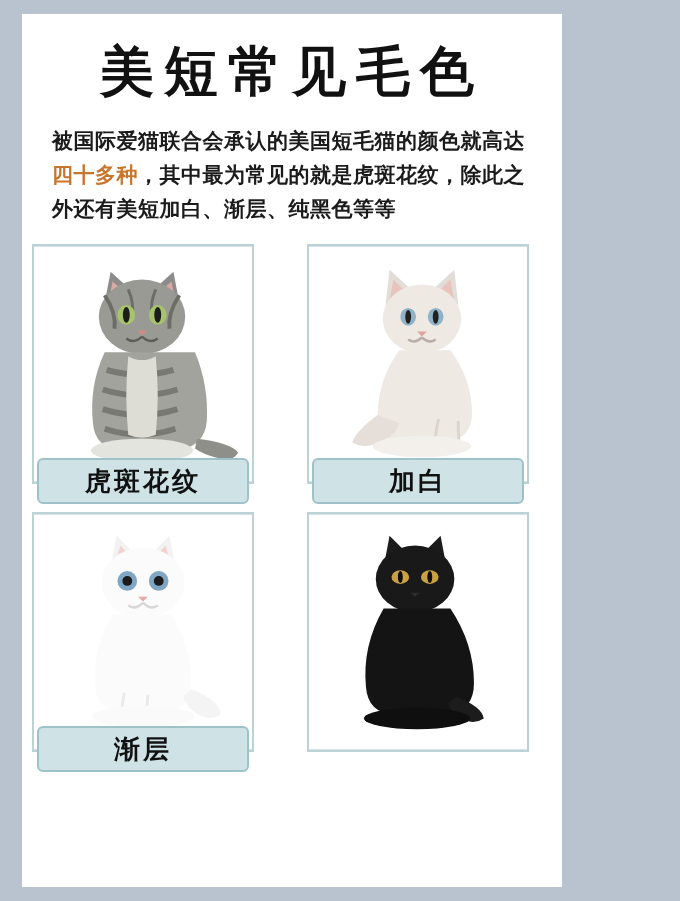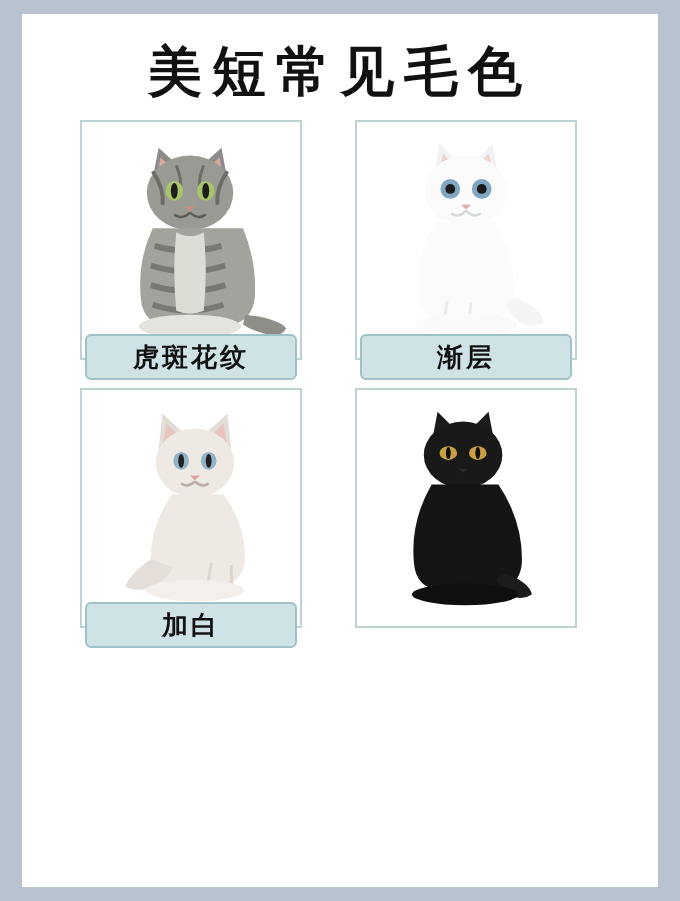--- a/index.html
+++ b/index.html
@@ -10,21 +10,21 @@
     width: 680px;
     height: 901px;
     background: #b9c2cf;
     font-family: "Liberation Sans", sans-serif;
     overflow: hidden;
   }
   .poster {
     position: absolute;
     left: 22px;
     top: 14px;
-    width: 636px;
+    width: 540px;
     height: 873px;
     background: #ffffff;
     box-sizing: border-box;
   }
   .title {
     margin: 0;
     padding-top: 28px;
     text-align: center;
     font-size: 54px;
     line-height: 60px;
@@ -51,21 +51,21 @@
     display: grid;
     grid-template-columns: 1fr 1fr;
     grid-gap: 28px 30px;
   }
   .card {
     position: relative;
     width: 222px;
     height: 240px;
     border: 2px solid #bcd3d6;
     box-sizing: border-box;
-    background: #fef9c3;
+    background: #0c4a6e;
   }
   .cat-art {
     position: absolute;
     left: 0;
     top: 0;
     width: 100%;
     height: 100%;
   }
   .label {
     position: absolute;
@@ -88,20 +88,23 @@
   }
   .spacer { height: 30px; }
 </style>
 </head>
 <body>
 
 <div class="poster">
 
   <h1 class="title">美短常见毛色</h1>
 
+  <p class="intro">
+    <span>被国际爱猫联合会承认的美国短毛猫的颜色就高达</span><span class="hl">四十多种</span><span>，其中最为常见的就是虎斑花纹，除此之外还有美短加白、渐层、纯黑色等等</span>
+  </p>
 
   <div class="grid">
 
     <div class="card">
       <svg class="cat-art" viewBox="0 0 222 240">
         <rect x="0" y="0" width="222" height="240" fill="#ffffff"></rect>
         <g>
           <path d="M72 58 L78 26 L100 46 Z" fill="#8c8c8c"></path>
           <path d="M148 58 L142 26 L120 46 Z" fill="#8c8c8c"></path>
           <path d="M76 56 L80 36 L96 50 Z" fill="#d8a9a0"></path>
@@ -122,20 +125,44 @@
           <ellipse cx="110" cy="208" rx="52" ry="12" fill="#e4e4df"></ellipse>
         </g>
       </svg>
       <div class="label">虎斑花纹</div>
     </div>
 
     <div class="card">
       <svg class="cat-art" viewBox="0 0 222 240">
         <rect x="0" y="0" width="222" height="240" fill="#ffffff"></rect>
         <g>
+          <path d="M78 60 L82 24 L106 46 Z" fill="#e3ddd8"></path>
+          <path d="M152 60 L148 24 L124 46 Z" fill="#e3ddd8"></path>
+          <path d="M82 56 L86 34 L102 50 Z" fill="#e8c4bd"></path>
+          <path d="M148 56 L144 34 L128 50 Z" fill="#e8c4bd"></path>
+          <ellipse cx="115" cy="74" rx="40" ry="35" fill="#efe9e4"></ellipse>
+          <ellipse cx="101" cy="72" rx="8" ry="9" fill="#8fb3c9"></ellipse>
+          <ellipse cx="129" cy="72" rx="8" ry="9" fill="#8fb3c9"></ellipse>
+          <ellipse cx="101" cy="72" rx="3" ry="7" fill="#202020"></ellipse>
+          <ellipse cx="129" cy="72" rx="3" ry="7" fill="#202020"></ellipse>
+          <path d="M110 87 l5 5 l5 -5 z" fill="#dfa49d"></path>
+          <path d="M115 93 q-7 7 -14 2 M115 93 q7 7 14 2" stroke="#b9ada6" stroke-width="2.5" fill="none"></path>
+          <path d="M92 106 q-22 30 -22 66 q0 26 26 28 l44 0 q26 -4 26 -30 q0 -34 -22 -64 z" fill="#efe9e4"></path>
+          <path d="M70 172 q-22 16 -26 28 q14 8 32 -2 q14 -8 16 -18 z" fill="#e6ded8"></path>
+          <path d="M132 176 q-6 26 -2 34 M152 178 q0 22 2 32" stroke="#ddd4cd" stroke-width="3" fill="none"></path>
+          <ellipse cx="115" cy="204" rx="50" ry="11" fill="#f3efeb"></ellipse>
+        </g>
+      </svg>
+      <div class="label">加白</div>
+    </div>
+
+    <div class="card">
+      <svg class="cat-art" viewBox="0 0 222 240">
+        <rect x="0" y="0" width="222" height="240" fill="#ffffff"></rect>
+        <g>
           <path d="M78 56 L84 22 L106 44 Z" fill="#f2f2f2"></path>
           <path d="M144 56 L138 22 L116 44 Z" fill="#f2f2f2"></path>
           <path d="M82 54 L88 32 L102 48 Z" fill="#f0d2cf"></path>
           <path d="M140 54 L134 32 L120 48 Z" fill="#f0d2cf"></path>
           <ellipse cx="111" cy="70" rx="42" ry="36" fill="#fbfbfb"></ellipse>
           <ellipse cx="95" cy="68" rx="10" ry="10" fill="#7fa7c4"></ellipse>
           <ellipse cx="127" cy="68" rx="10" ry="10" fill="#7fa7c4"></ellipse>
           <circle cx="95" cy="68" r="5" fill="#1b1b1b"></circle>
           <circle cx="127" cy="68" r="5" fill="#1b1b1b"></circle>
           <path d="M106 84 l5 5 l5 -5 z" fill="#e2a9a5"></path>
@@ -146,44 +173,20 @@
           <ellipse cx="111" cy="206" rx="52" ry="11" fill="#fafafa"></ellipse>
         </g>
       </svg>
       <div class="label">渐层</div>
     </div>
 
     <div class="card">
       <svg class="cat-art" viewBox="0 0 222 240">
         <rect x="0" y="0" width="222" height="240" fill="#ffffff"></rect>
         <g>
-          <path d="M78 60 L82 24 L106 46 Z" fill="#e3ddd8"></path>
-          <path d="M152 60 L148 24 L124 46 Z" fill="#e3ddd8"></path>
-          <path d="M82 56 L86 34 L102 50 Z" fill="#e8c4bd"></path>
-          <path d="M148 56 L144 34 L128 50 Z" fill="#e8c4bd"></path>
-          <ellipse cx="115" cy="74" rx="40" ry="35" fill="#efe9e4"></ellipse>
-          <ellipse cx="101" cy="72" rx="8" ry="9" fill="#8fb3c9"></ellipse>
-          <ellipse cx="129" cy="72" rx="8" ry="9" fill="#8fb3c9"></ellipse>
-          <ellipse cx="101" cy="72" rx="3" ry="7" fill="#202020"></ellipse>
-          <ellipse cx="129" cy="72" rx="3" ry="7" fill="#202020"></ellipse>
-          <path d="M110 87 l5 5 l5 -5 z" fill="#dfa49d"></path>
-          <path d="M115 93 q-7 7 -14 2 M115 93 q7 7 14 2" stroke="#b9ada6" stroke-width="2.5" fill="none"></path>
-          <path d="M92 106 q-22 30 -22 66 q0 26 26 28 l44 0 q26 -4 26 -30 q0 -34 -22 -64 z" fill="#efe9e4"></path>
-          <path d="M70 172 q-22 16 -26 28 q14 8 32 -2 q14 -8 16 -18 z" fill="#e6ded8"></path>
-          <path d="M132 176 q-6 26 -2 34 M152 178 q0 22 2 32" stroke="#ddd4cd" stroke-width="3" fill="none"></path>
-          <ellipse cx="115" cy="204" rx="50" ry="11" fill="#f3efeb"></ellipse>
-        </g>
-      </svg>
-      <div class="label">加白</div>
-    </div>
-
-    <div class="card">
-      <svg class="cat-art" viewBox="0 0 222 240">
-        <rect x="0" y="0" width="222" height="240" fill="#ffffff"></rect>
-        <g>
           <path d="M76 54 L82 22 L104 44 Z" fill="#1b1b1b"></path>
           <path d="M140 54 L134 22 L112 44 Z" fill="#1b1b1b"></path>
           <ellipse cx="108" cy="66" rx="40" ry="34" fill="#191919"></ellipse>
           <ellipse cx="93" cy="64" rx="9" ry="7" fill="#caa042"></ellipse>
           <ellipse cx="123" cy="64" rx="9" ry="7" fill="#caa042"></ellipse>
           <ellipse cx="93" cy="64" rx="2.5" ry="6" fill="#0c0c0c"></ellipse>
           <ellipse cx="123" cy="64" rx="2.5" ry="6" fill="#0c0c0c"></ellipse>
           <path d="M103 80 l5 4 l5 -4 z" fill="#2c2c2c"></path>
           <path d="M76 96 q-22 38 -18 80 q2 26 28 28 l56 0 q26 -4 26 -32 q0 -40 -24 -76 z" fill="#141414"></path>
           <path d="M150 186 q26 10 28 22 q-12 8 -26 -2 q-8 -6 -10 -14 z" fill="#1c1c1c"></path>

